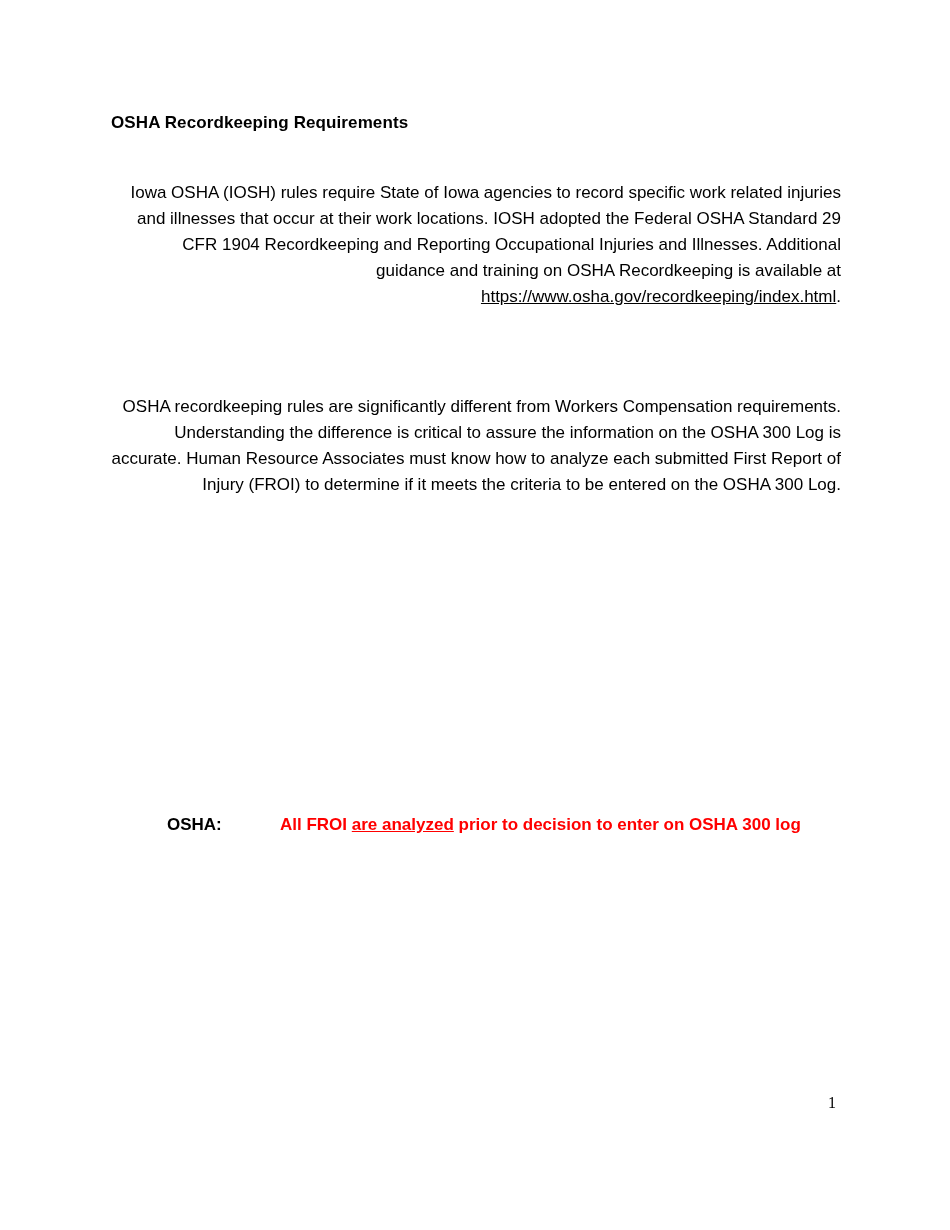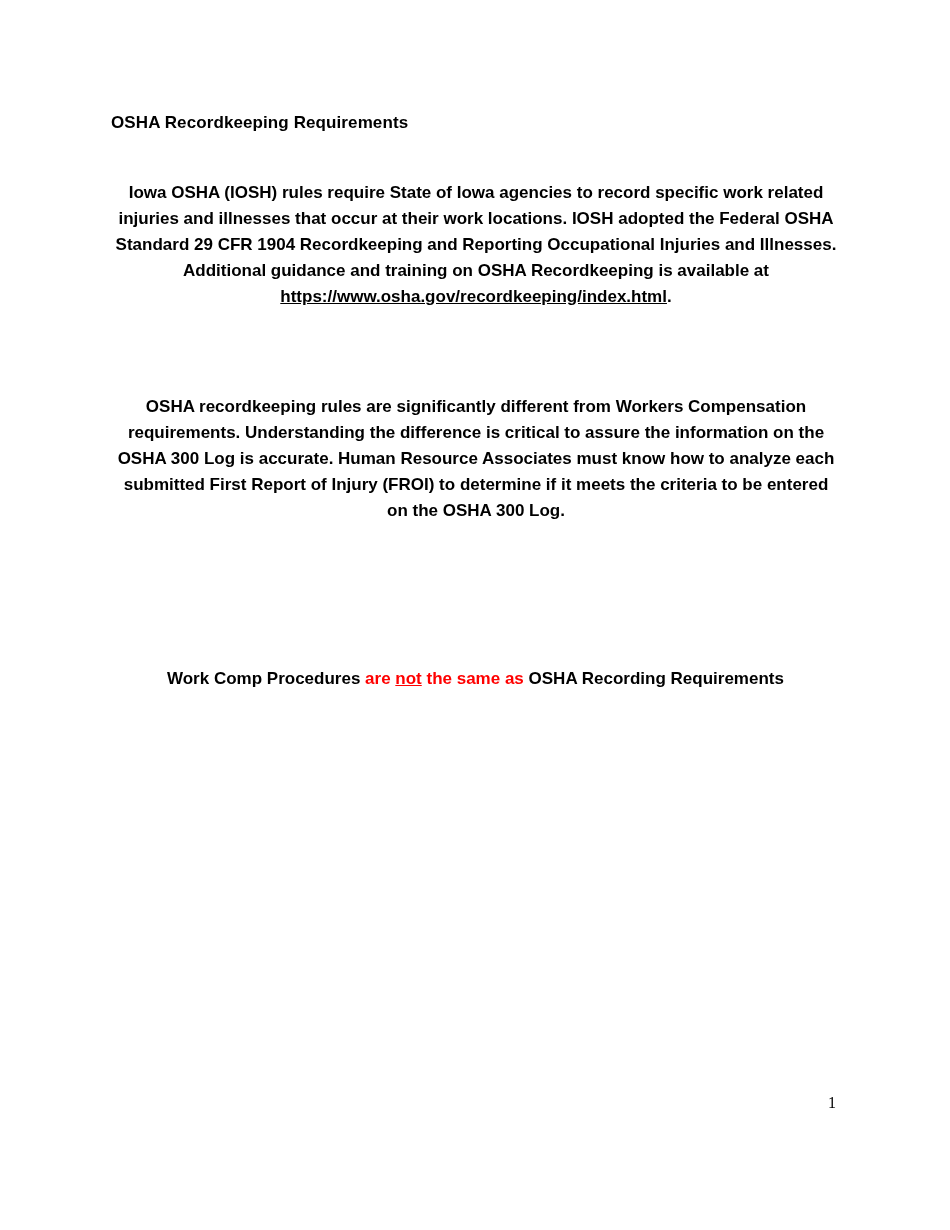--- a/index.html
+++ b/index.html
@@ -27,24 +27,24 @@
   }
   .doc-heading {
     font-size: 17px;
     font-weight: bold;
     line-height: 26px;
     letter-spacing: 0.1px;
     margin: 0;
   }
   .para {
     font-size: 17px;
-    font-weight: bold;
+    font-weight: normal;
     line-height: 26px;
     margin: 0;
-    text-align: center;
+    text-align: right;
     white-space: normal;
   }
   .spacer-lg { height: 44px; }
   .spacer-md { height: 42px; }
 
   .url-link {
     text-decoration: underline;
     color: #000000;
     text-underline-offset: 1px;
   }
@@ -97,21 +97,21 @@
 
     <div class="spacer-md"></div>
 
 
     <div class="spacer-md"></div>
 
     <p class="para">OSHA recordkeeping rules are significantly different from Workers Compensation requirements.  Understanding the difference is critical to assure the information on the OSHA 300 Log is accurate.  Human Resource Associates must know how to analyze each submitted First Report of Injury (FROI) to determine if it meets the criteria to be entered on the OSHA 300 Log.</p>
 
   </div>
 
-  <div class="indent-block" style="top: 666px;">
-    <p class="callout-line"><span>Work Comp Procedures </span><span class="red">are </span><span class="red u">not</span><span class="red"> the same as </span><span>OSHA Recording Requirements</span></p>
-  </div>
 
 
+  <div class="indent-block" style="top: 812px;">
+    <p class="callout-line"><span class="label-col">OSHA:</span><span class="red">All FROI </span><span class="red u">are analyzed</span><span class="red"> prior to decision to enter on OSHA 300 log</span></p>
+  </div>
 
   <div class="page-number">1</div>
 
 </div>
 
 </body></html>

